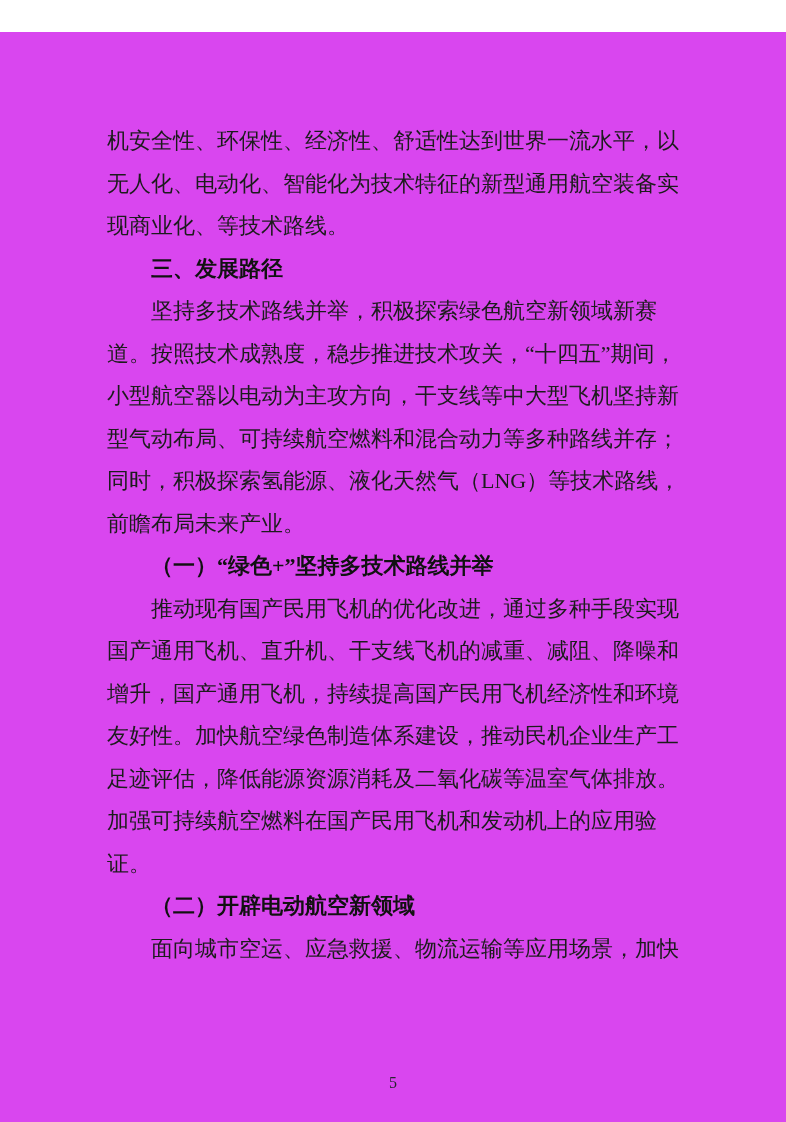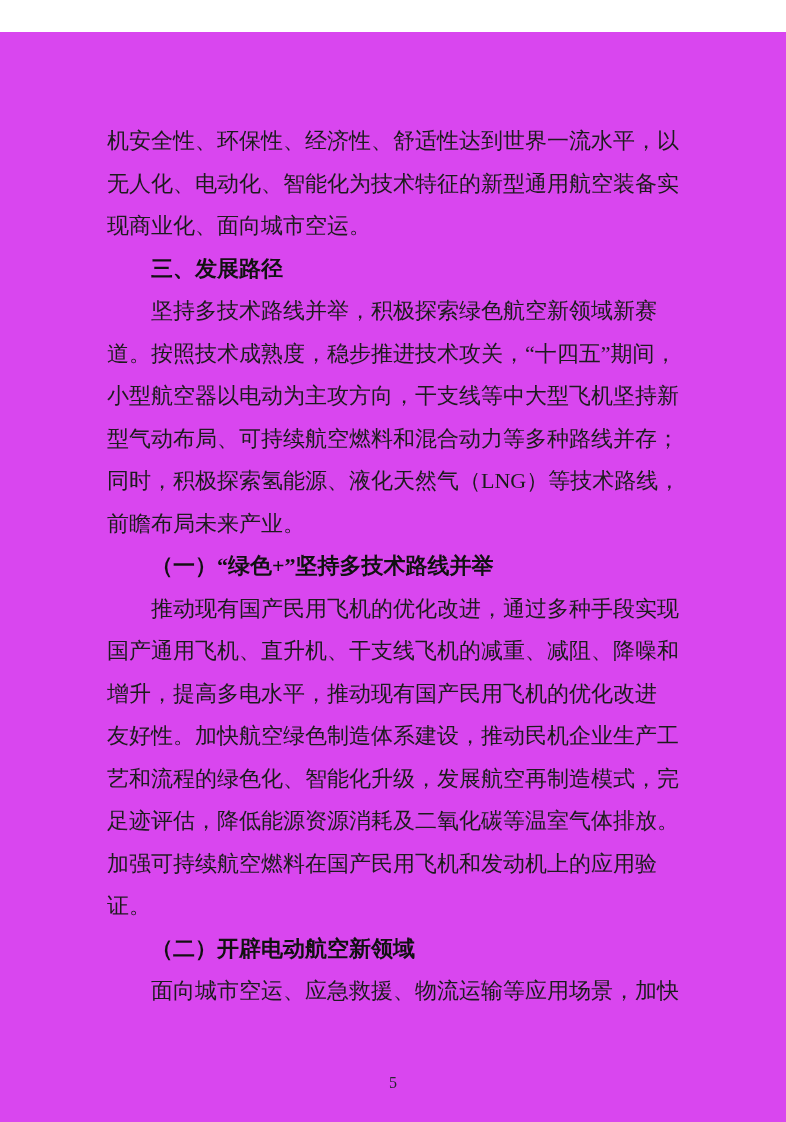--- a/index.html
+++ b/index.html
@@ -57,34 +57,33 @@
     font-family: "Liberation Serif", "DejaVu Serif", serif;
   }
 </style>
 </head>
 <body>
 
 <div class="page">
   <div class="text-block">
     <div class="line">机安全性、环保性、经济性、舒适性达到世界一流水平，以</div>
     <div class="line">无人化、电动化、智能化为技术特征的新型通用航空装备实</div>
-    <div class="line">现商业化、面向城市空运。</div>
+    <div class="line">现商业化、等技术路线。</div>
     <div class="line h1 indent">三、发展路径</div>
     <div class="line indent">坚持多技术路线并举，积极探索绿色航空新领域新赛</div>
     <div class="line">道。按照技术成熟度，稳步推进技术攻关，“十四五”期间，</div>
     <div class="line">小型航空器以电动为主攻方向，干支线等中大型飞机坚持新</div>
     <div class="line">型气动布局、可持续航空燃料和混合动力等多种路线并存；</div>
     <div class="line">同时，积极探索氢能源、液化天然气（LNG）等技术路线，</div>
     <div class="line">前瞻布局未来产业。</div>
     <div class="line h2 indent">（一）“绿色+”坚持多技术路线并举</div>
     <div class="line indent">推动现有国产民用飞机的优化改进，通过多种手段实现</div>
     <div class="line">国产通用飞机、直升机、干支线飞机的减重、减阻、降噪和</div>
-    <div class="line">增升，提高多电水平，推动现有国产民用飞机的优化改进</div>
+    <div class="line">增升，国产通用飞机，持续提高国产民用飞机经济性和环境</div>
     <div class="line">友好性。加快航空绿色制造体系建设，推动民机企业生产工</div>
-    <div class="line">艺和流程的绿色化、智能化升级，发展航空再制造模式，完</div>
     <div class="line">足迹评估，降低能源资源消耗及二氧化碳等温室气体排放。</div>
     <div class="line">加强可持续航空燃料在国产民用飞机和发动机上的应用验</div>
     <div class="line">证。</div>
     <div class="line h2 indent">（二）开辟电动航空新领域</div>
     <div class="line indent">面向城市空运、应急救援、物流运输等应用场景，加快</div>
   </div>
 
   <div class="page-number">5</div>
 </div>
 

